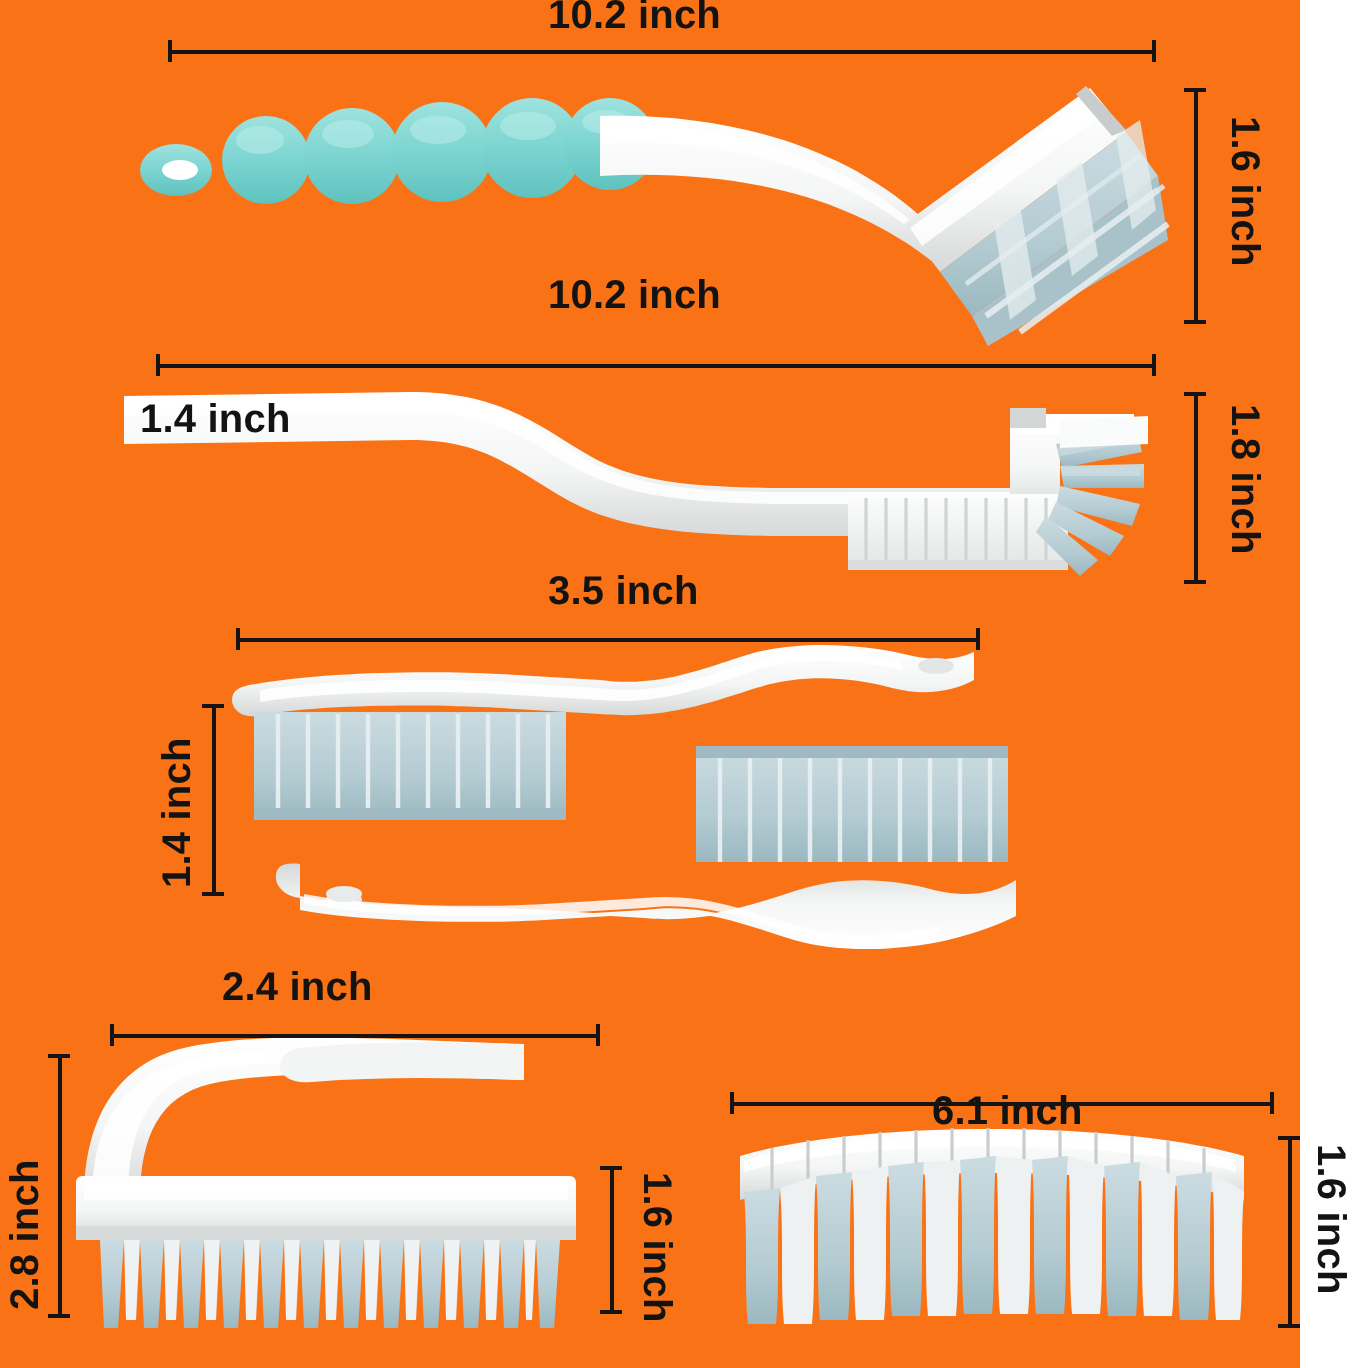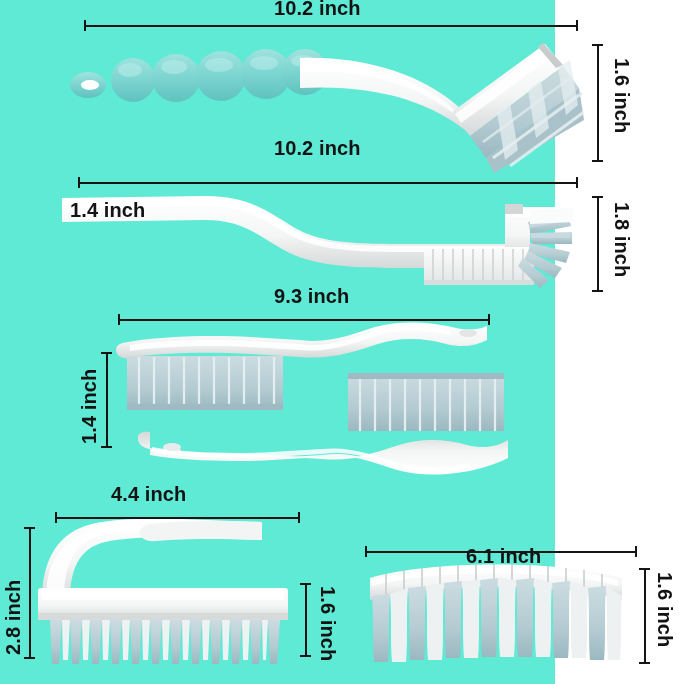--- a/index.html
+++ b/index.html
@@ -3,21 +3,21 @@
 <meta charset="utf-8">
 <style>
   html,body{margin:0;padding:0;background:#fff;}
   body{
     width:679px;height:684px;
     font-family:"Liberation Sans",sans-serif;
     color:#111;
     position:relative;
     overflow:hidden;
   }
-  #stage{position:relative;width:555px;height:684px;background:#5eead4;}
+  #stage{position:relative;width:650px;height:684px;background:#f97316;}
 
   
   .dimlabel{
     position:absolute;
     font-size:20px;
     font-weight:600;
     color:#131313;
     letter-spacing:.1px;
     white-space:nowrap;
     line-height:1;
@@ -345,35 +345,35 @@
 
   <div class="dimlabel" style="left:70px;top:200px;">1.4 inch</div>
 
   <div class="vrule" style="left:592px;top:196px;height:96px;">
     <div class="cap t"></div>
     <div class="bar"></div>
     <div class="cap b"></div>
   </div>
   <div class="dimlabel rot-cw" style="left:632px;top:202px;">1.8 inch</div>
 
-  <div class="dimlabel" style="left:274px;top:286px;">9.3 inch</div>
+  <div class="dimlabel" style="left:274px;top:286px;">3.5 inch</div>
   <div class="hrule" style="left:118px;top:314px;width:372px;">
     <div class="cap l"></div>
     <div class="bar"></div>
     <div class="cap r"></div>
   </div>
 
   <div class="vrule" style="left:101px;top:352px;height:96px;">
     <div class="cap t"></div>
     <div class="bar"></div>
     <div class="cap b"></div>
   </div>
   <div class="dimlabel rot-ccw" style="left:79px;top:444px;">1.4 inch</div>
 
-  <div class="dimlabel" style="left:111px;top:484px;">4.4 inch</div>
+  <div class="dimlabel" style="left:111px;top:484px;">2.4 inch</div>
   <div class="hrule" style="left:55px;top:512px;width:245px;">
     <div class="cap l"></div>
     <div class="bar"></div>
     <div class="cap r"></div>
   </div>
 
   <div class="vrule" style="left:24px;top:527px;height:132px;">
     <div class="cap t"></div>
     <div class="bar"></div>
     <div class="cap b"></div>

